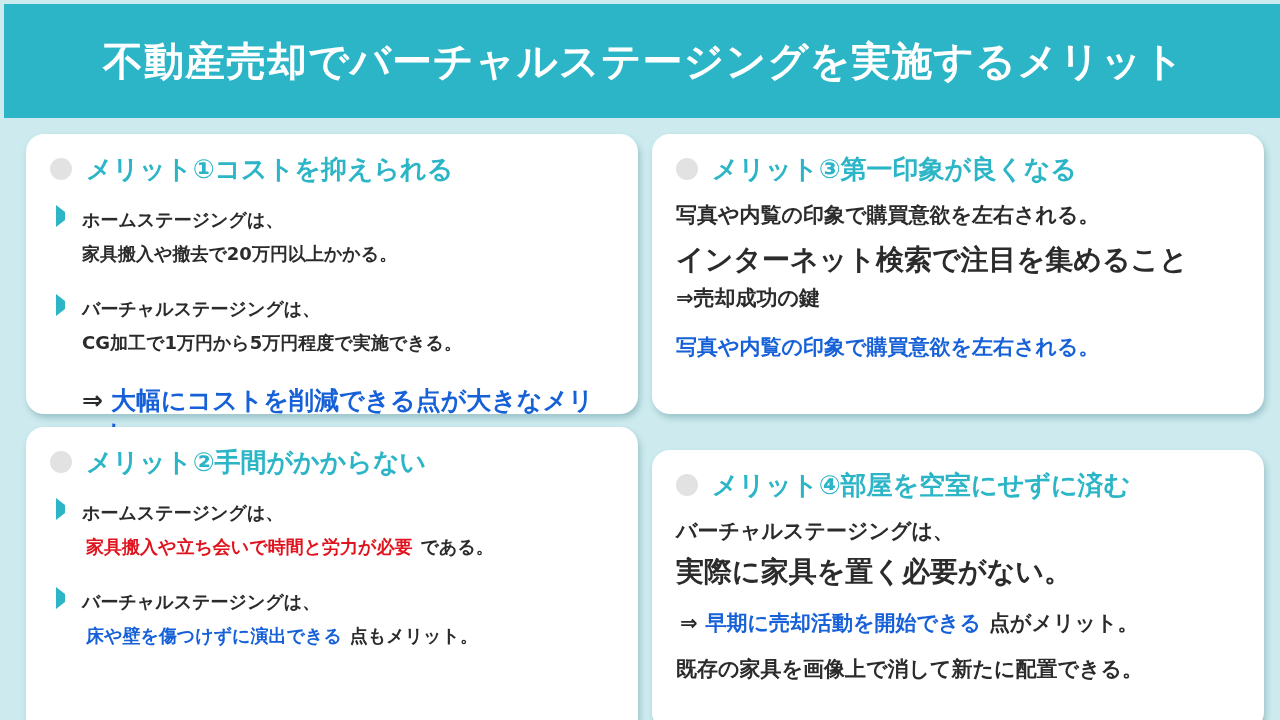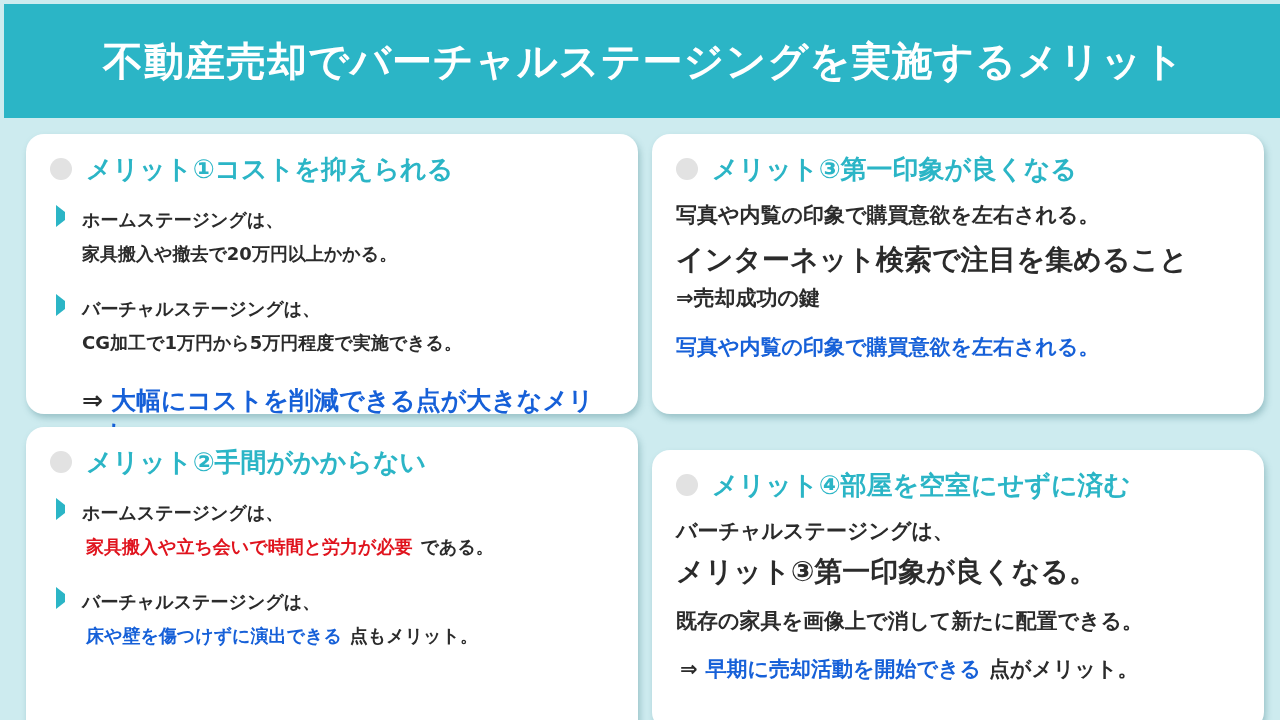--- a/index.html
+++ b/index.html
@@ -108,18 +108,18 @@
     <span class="line"><span class="blue">床や壁を傷つけずに演出できる</span><span>点もメリット。</span></span>
   </div>
 </div>
 
 <div class="card" id="card4">
   <div class="card-title">
     <span class="dot"></span>
     <span>メリット④部屋を空室にせずに済む</span>
   </div>
   <div class="para">バーチャルステージングは、</div>
-  <div class="para-big" style="margin-top:4px">メリット③第一印象が良くなる。</div>
-  <div class="para">既存の家具を画像上で消して新たに配置できる。</div>
+  <div class="para-big" style="margin-top:4px">実際に家具を置く必要がない。</div>
   <div class="para" style="margin-top:14px">
     <span>⇒</span><span class="blue">早期に売却活動を開始できる</span><span>点がメリット。</span>
   </div>
+  <div class="para">既存の家具を画像上で消して新たに配置できる。</div>
 </div>
 
 </body></html>

